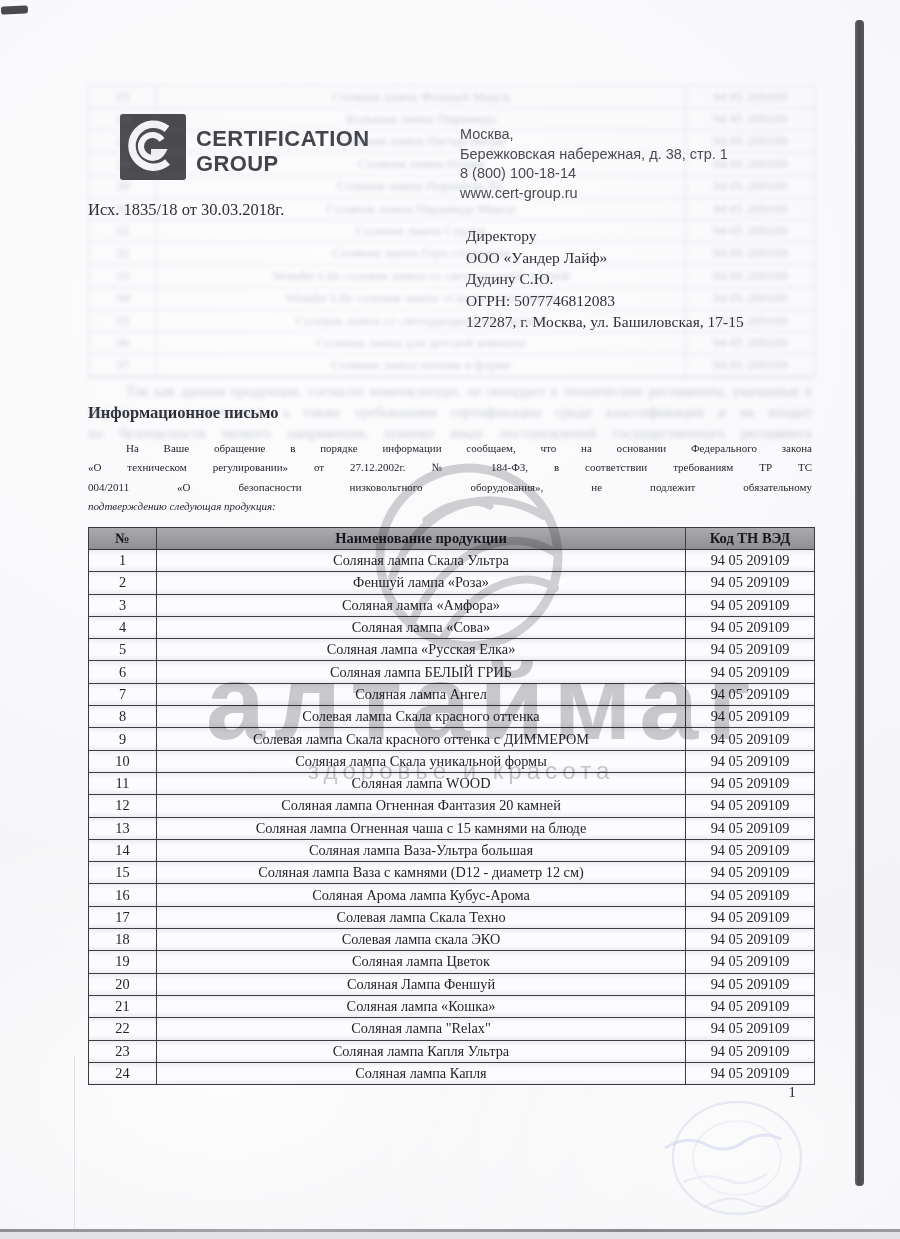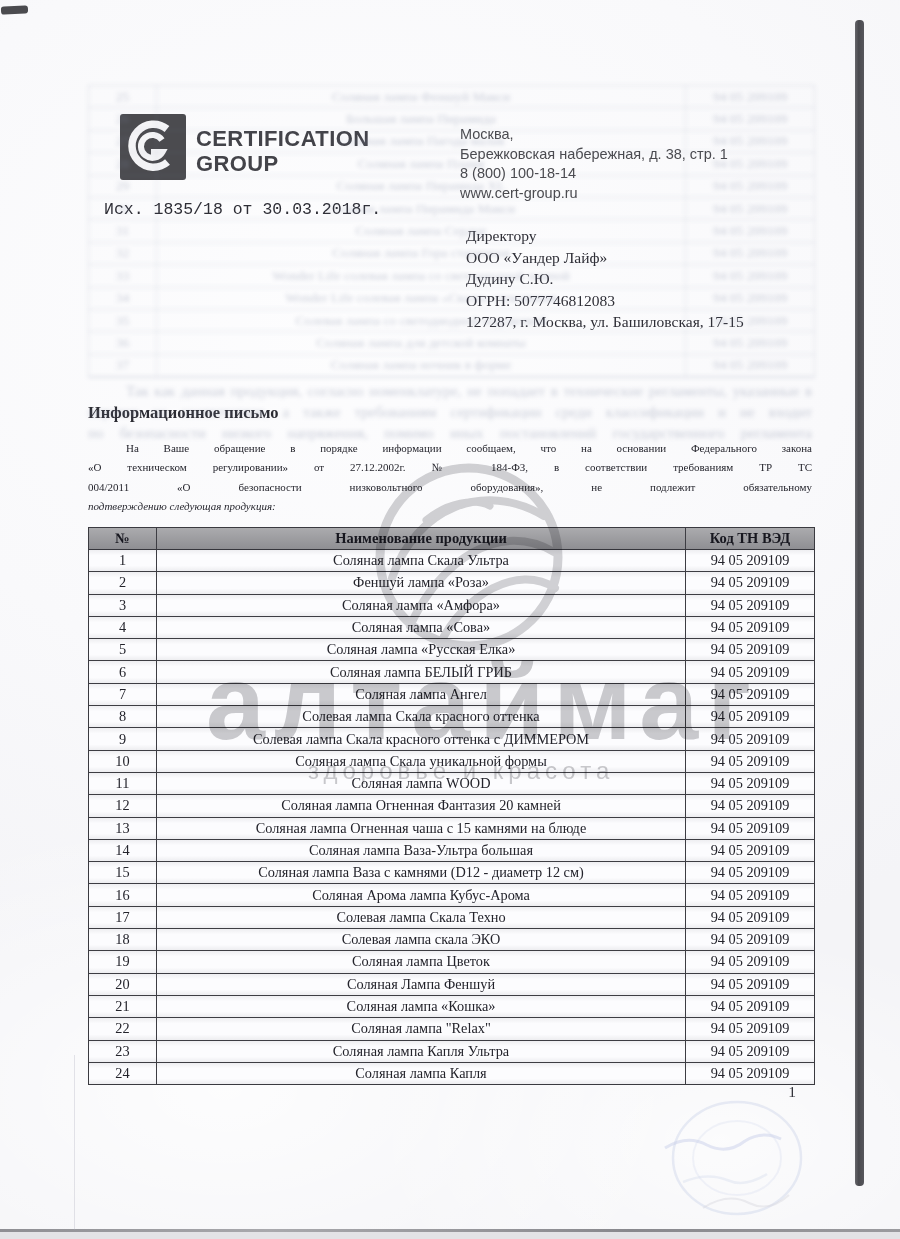--- a/index.html
+++ b/index.html
@@ -29,21 +29,21 @@
   .bleed-table .cell.c2{border-right:none;}
   .bleed-par{left:88px;top:381px;width:724px;font-size:15px;line-height:21px;}
   .bleed-par .line{text-align:justify;text-align-last:justify;}
   .bleed-par .line:first-child{text-indent:38px;}
 
   
   .logo-box{left:120px;top:114px;}
   .brand{left:196px;top:126px;font-family:"Liberation Sans",sans-serif;font-weight:700;
     font-size:22px;line-height:25px;letter-spacing:.4px;color:#434349;}
   .sender{left:460px;top:125px;font-family:"Liberation Sans",sans-serif;font-size:14.5px;line-height:19.5px;color:#4a4a4f;}
-  .ref-line{left:104px;top:200px;font-size:16.5px;color:#2e2e36;font-family:Liberation Mono, monospace;}
+  .ref-line{left:88px;top:200px;font-size:16.5px;color:#2e2e36;}
   .recipient{left:466px;top:225px;font-size:15.5px;line-height:21.6px;color:#2e2e36;}
 
   
   .title{left:88px;top:403px;width:725px;text-align:left;font-weight:700;font-size:16.5px;}
   .body-par{left:88px;top:439px;width:724px;font-size:11px;line-height:19.3px;color:#26262e;}
   .body-par .line{text-align:justify;text-align-last:justify;}
   .body-par .line:first-child{text-indent:38px;}
   .body-par .line:last-child{text-align-last:left;font-style:italic;}
 
   

